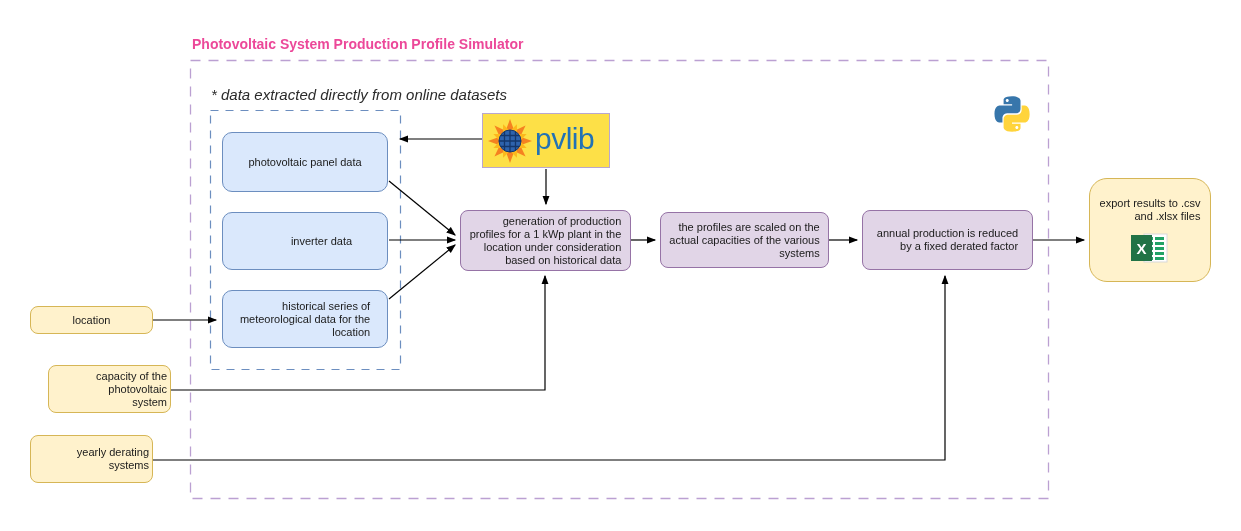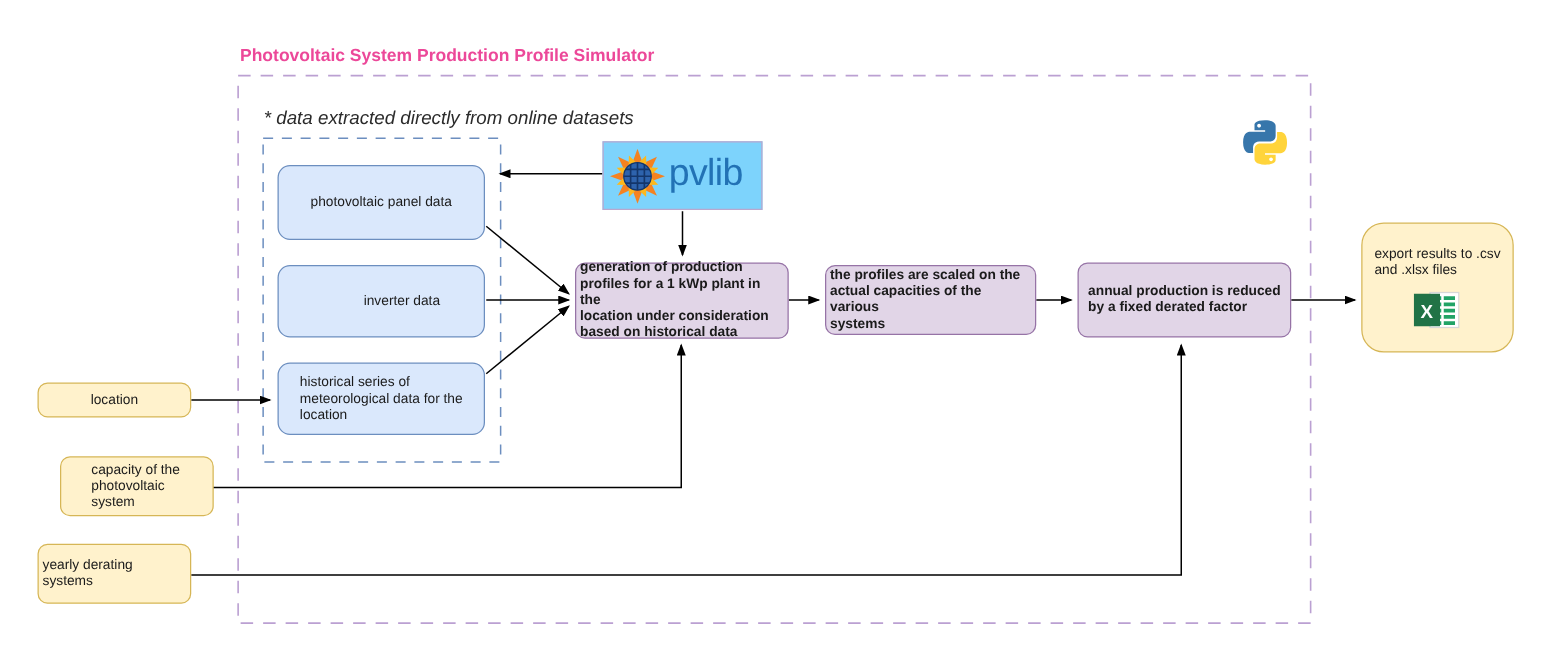--- a/index.html
+++ b/index.html
@@ -9,30 +9,30 @@
   }
   .underlay{position:absolute;left:0;top:0;width:1241px;height:531px;}
   .title{
     position:absolute;left:192px;top:36px;font-size:14px;font-weight:bold;color:#ec4899;
   }
   .note{
     position:absolute;left:211px;top:86px;font-size:15px;font-style:italic;color:#2b2b2b;
   }
   .node{
     position:absolute;display:flex;align-items:center;justify-content:center;
-    text-align:left;font-size:11px;line-height:13px;white-space:pre-line;
+    text-align:right;font-size:11px;line-height:13px;white-space:pre-line;
     box-sizing:border-box;padding:2px 3px;color:#1a1a1a;
   }
   .blue{background:#dae8fc;border:1px solid #6c8ebf;border-radius:10px;}
-  .purple{background:#e1d5e7;border:1px solid #9673a6;border-radius:8px;font-weight:bold;}
+  .purple{background:#e1d5e7;border:1px solid #9673a6;border-radius:8px;}
   .yellow{background:#fff2cc;border:1px solid #d6b656;border-radius:8px;}
   .export{border-radius:18px;flex-direction:column;gap:9px;padding:8px 4px;}
   .pvlib-box{
     position:absolute;left:482px;top:113px;width:128px;height:55px;box-sizing:border-box;
-    background:#7dd3fc;border:1px solid #b9a7ce;display:flex;align-items:center;
+    background:#fde047;border:1px solid #b9a7ce;display:flex;align-items:center;
     justify-content:flex-start;padding-left:3px;
   }
   .pvlib-word{
     font-size:30px;color:#2272b5;letter-spacing:-0.5px;margin-left:1px;margin-top:-3px;
   }
   .python-logo{position:absolute;left:991px;top:92px;}
 </style>
 </head>
 <body>
 

